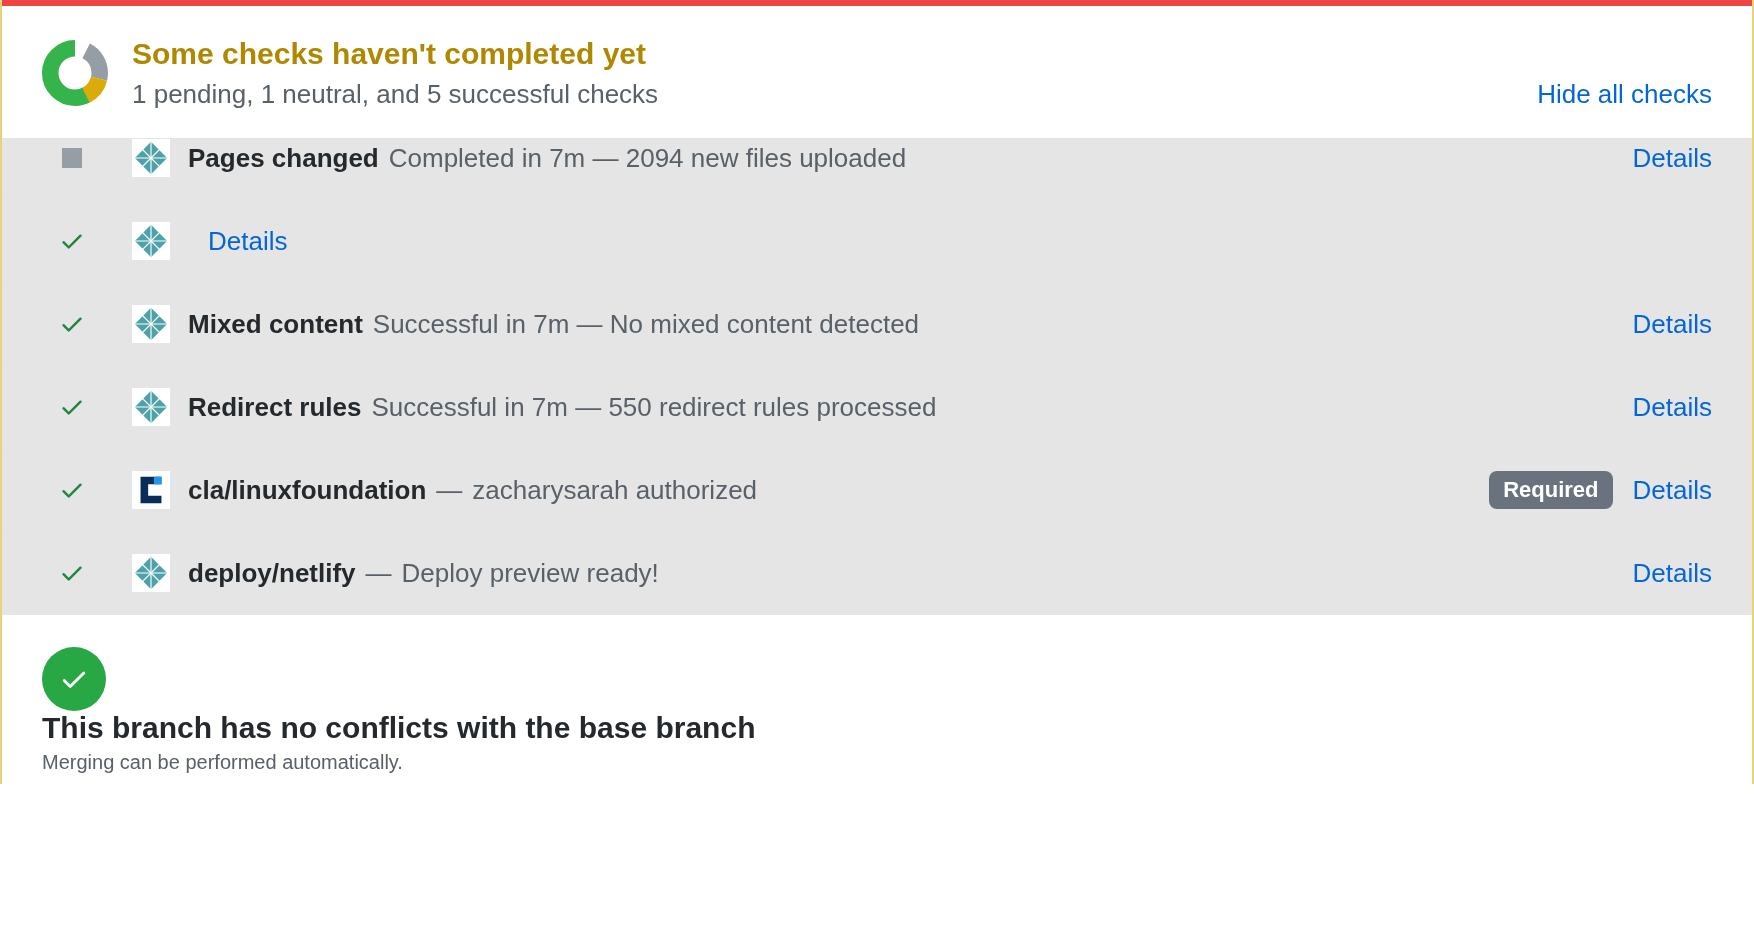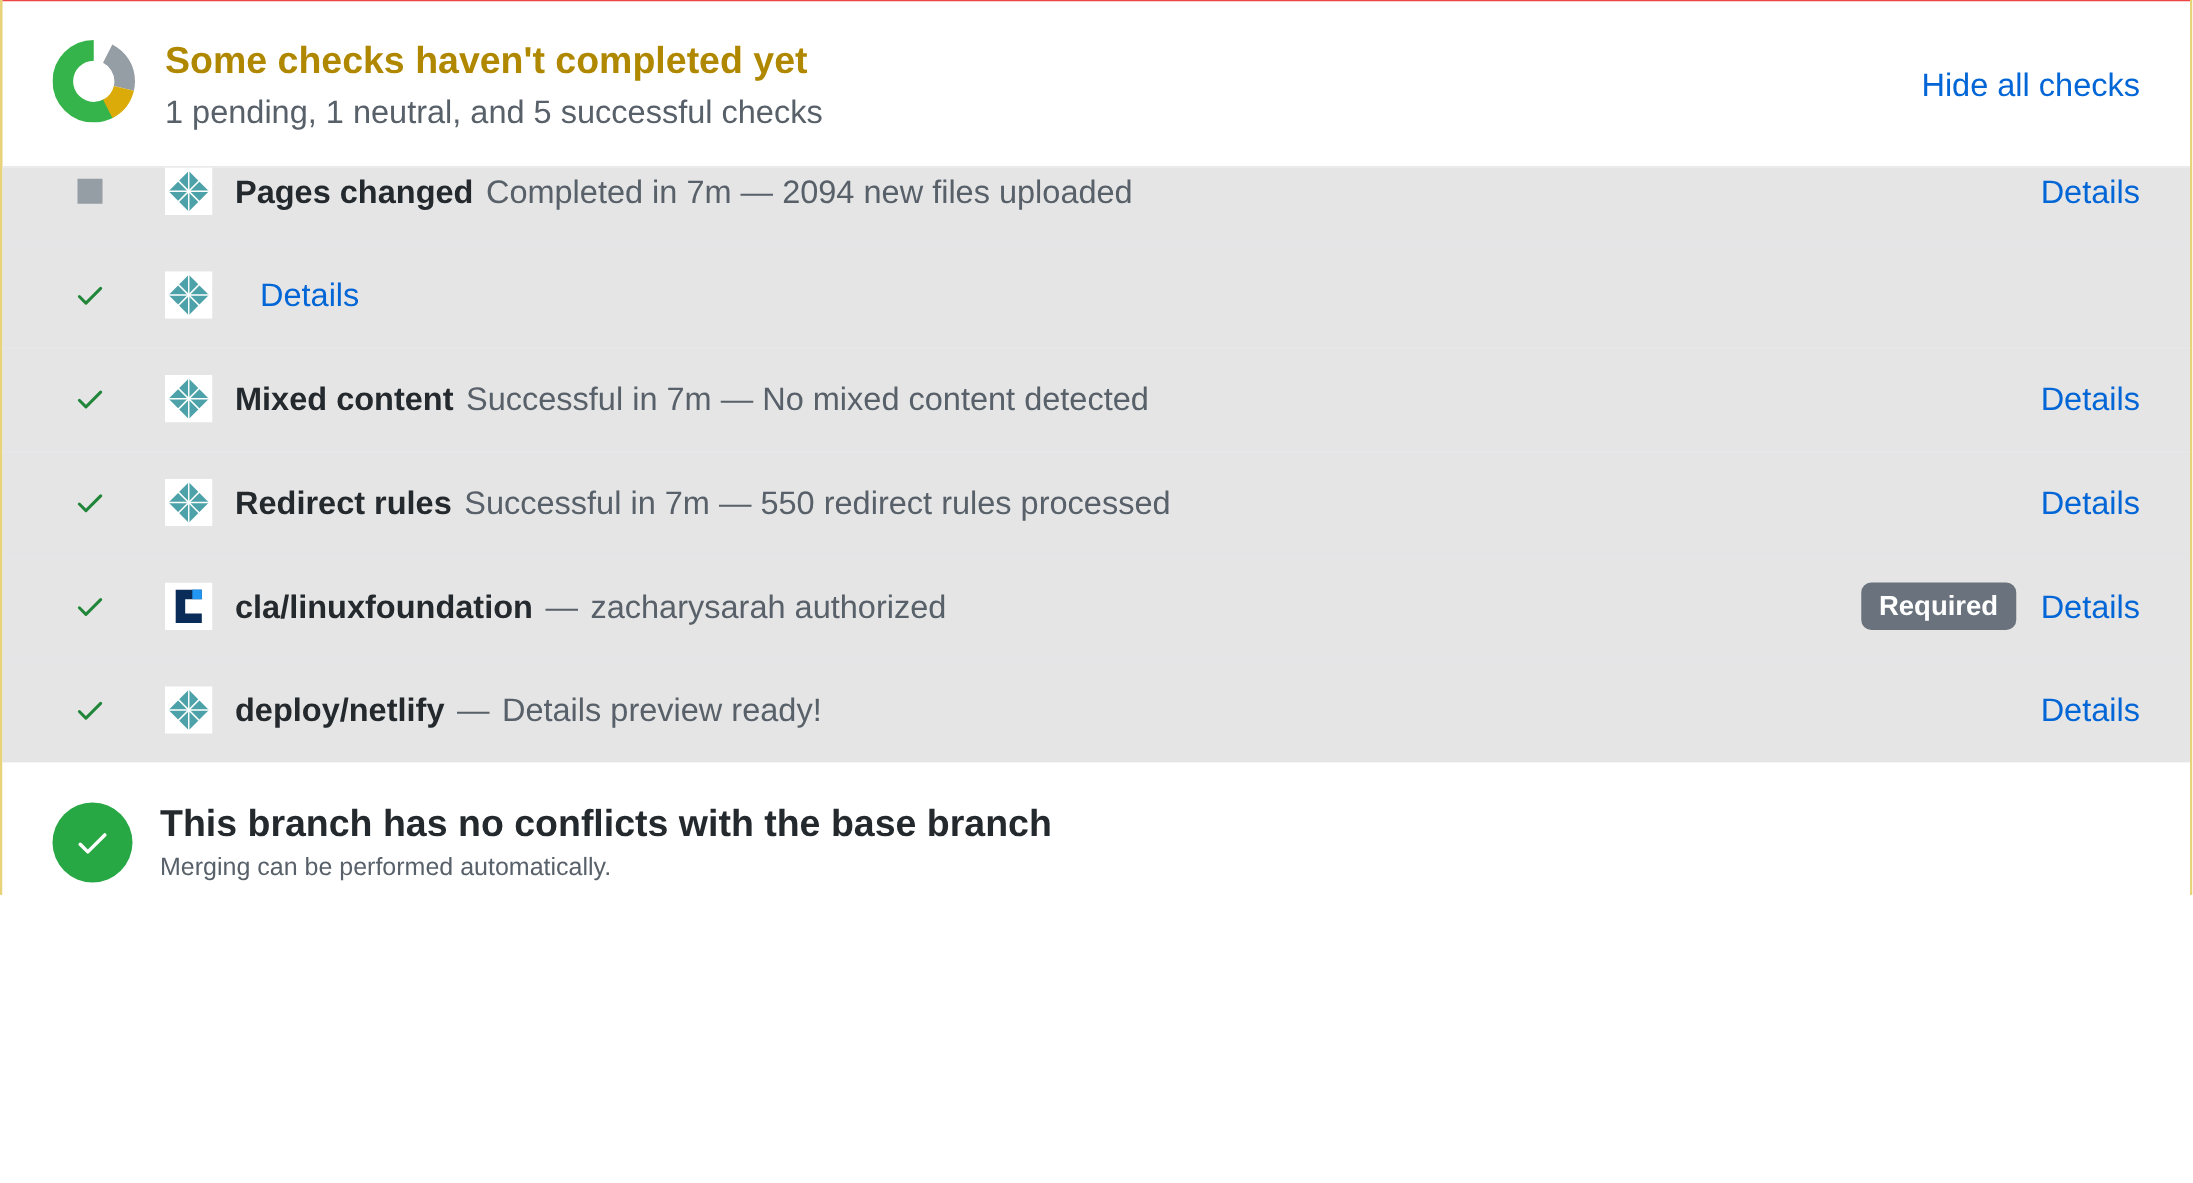--- a/index.html
+++ b/index.html
@@ -9,23 +9,23 @@
     color: #24292e;
     font-size: 16px;
   }
   .container {
     width: 1754px;
     border-left: 2px solid #e8d27a;
     border-right: 2px solid #e8d27a;
   }
   .header-section {
     display: flex;
-    align-items: center;
+    align-items: flex-end;
     padding: 28px 40px 28px 40px;
-    border-top: 1px solid #ef4444;
+    border-top: 6px solid #ef4444;
   }
   .donut-icon-wrap {
     flex: 0 0 auto;
     margin-right: 24px;
   }
   .header-text { flex: 1; }
   .header-title {
     color: #b08800;
     font-weight: 600;
     font-size: 30px;
@@ -100,23 +100,24 @@
     background: #6a737d;
     color: #fff;
     font-size: 22px;
     font-weight: 600;
     padding: 6px 14px;
     border-radius: 8px;
     margin-left: 12px;
   }
   .merge-section {
     display: flex;
-    align-items: center;
+    align-items: flex-start;
     padding: 32px 40px 10px 40px;
     background: #fff;
+    flex-direction: column;
   }
   .big-check {
     width: 64px;
     height: 64px;
     border-radius: 50%;
     background: #28a745;
     display: flex;
     align-items: center;
     justify-content: center;
     flex: 0 0 64px;
@@ -284,21 +285,21 @@
               <line x1="20" y1="3" x2="20" y2="37"></line>
               <line x1="3" y1="20" x2="37" y2="20"></line>
               <line x1="10" y1="10" x2="30" y2="30"></line>
               <line x1="30" y1="10" x2="10" y2="30"></line>
             </g>
           </svg>
         </div>
         <div class="check-text">
           <span class="check-name">deploy/netlify</span>
           <span class="check-desc">—</span>
-          <span class="check-desc">Details preview ready!</span>
+          <span class="check-desc">Deploy preview ready!</span>
         </div>
         <a href="#" class="details-link">Details</a>
       </div>
     </div>
 
   <div class="merge-section">
     <div class="big-check">
       <svg width="30" height="30" viewBox="0 0 16 16">
         <path fill="#fff" d="M13.78 4.22a.75.75 0 010 1.06l-7.25 7.25a.75.75 0 01-1.06 0L2.22 9.28a.75.75 0 011.06-1.06L6 10.94l6.72-6.72a.75.75 0 011.06 0z"></path>
       </svg>

